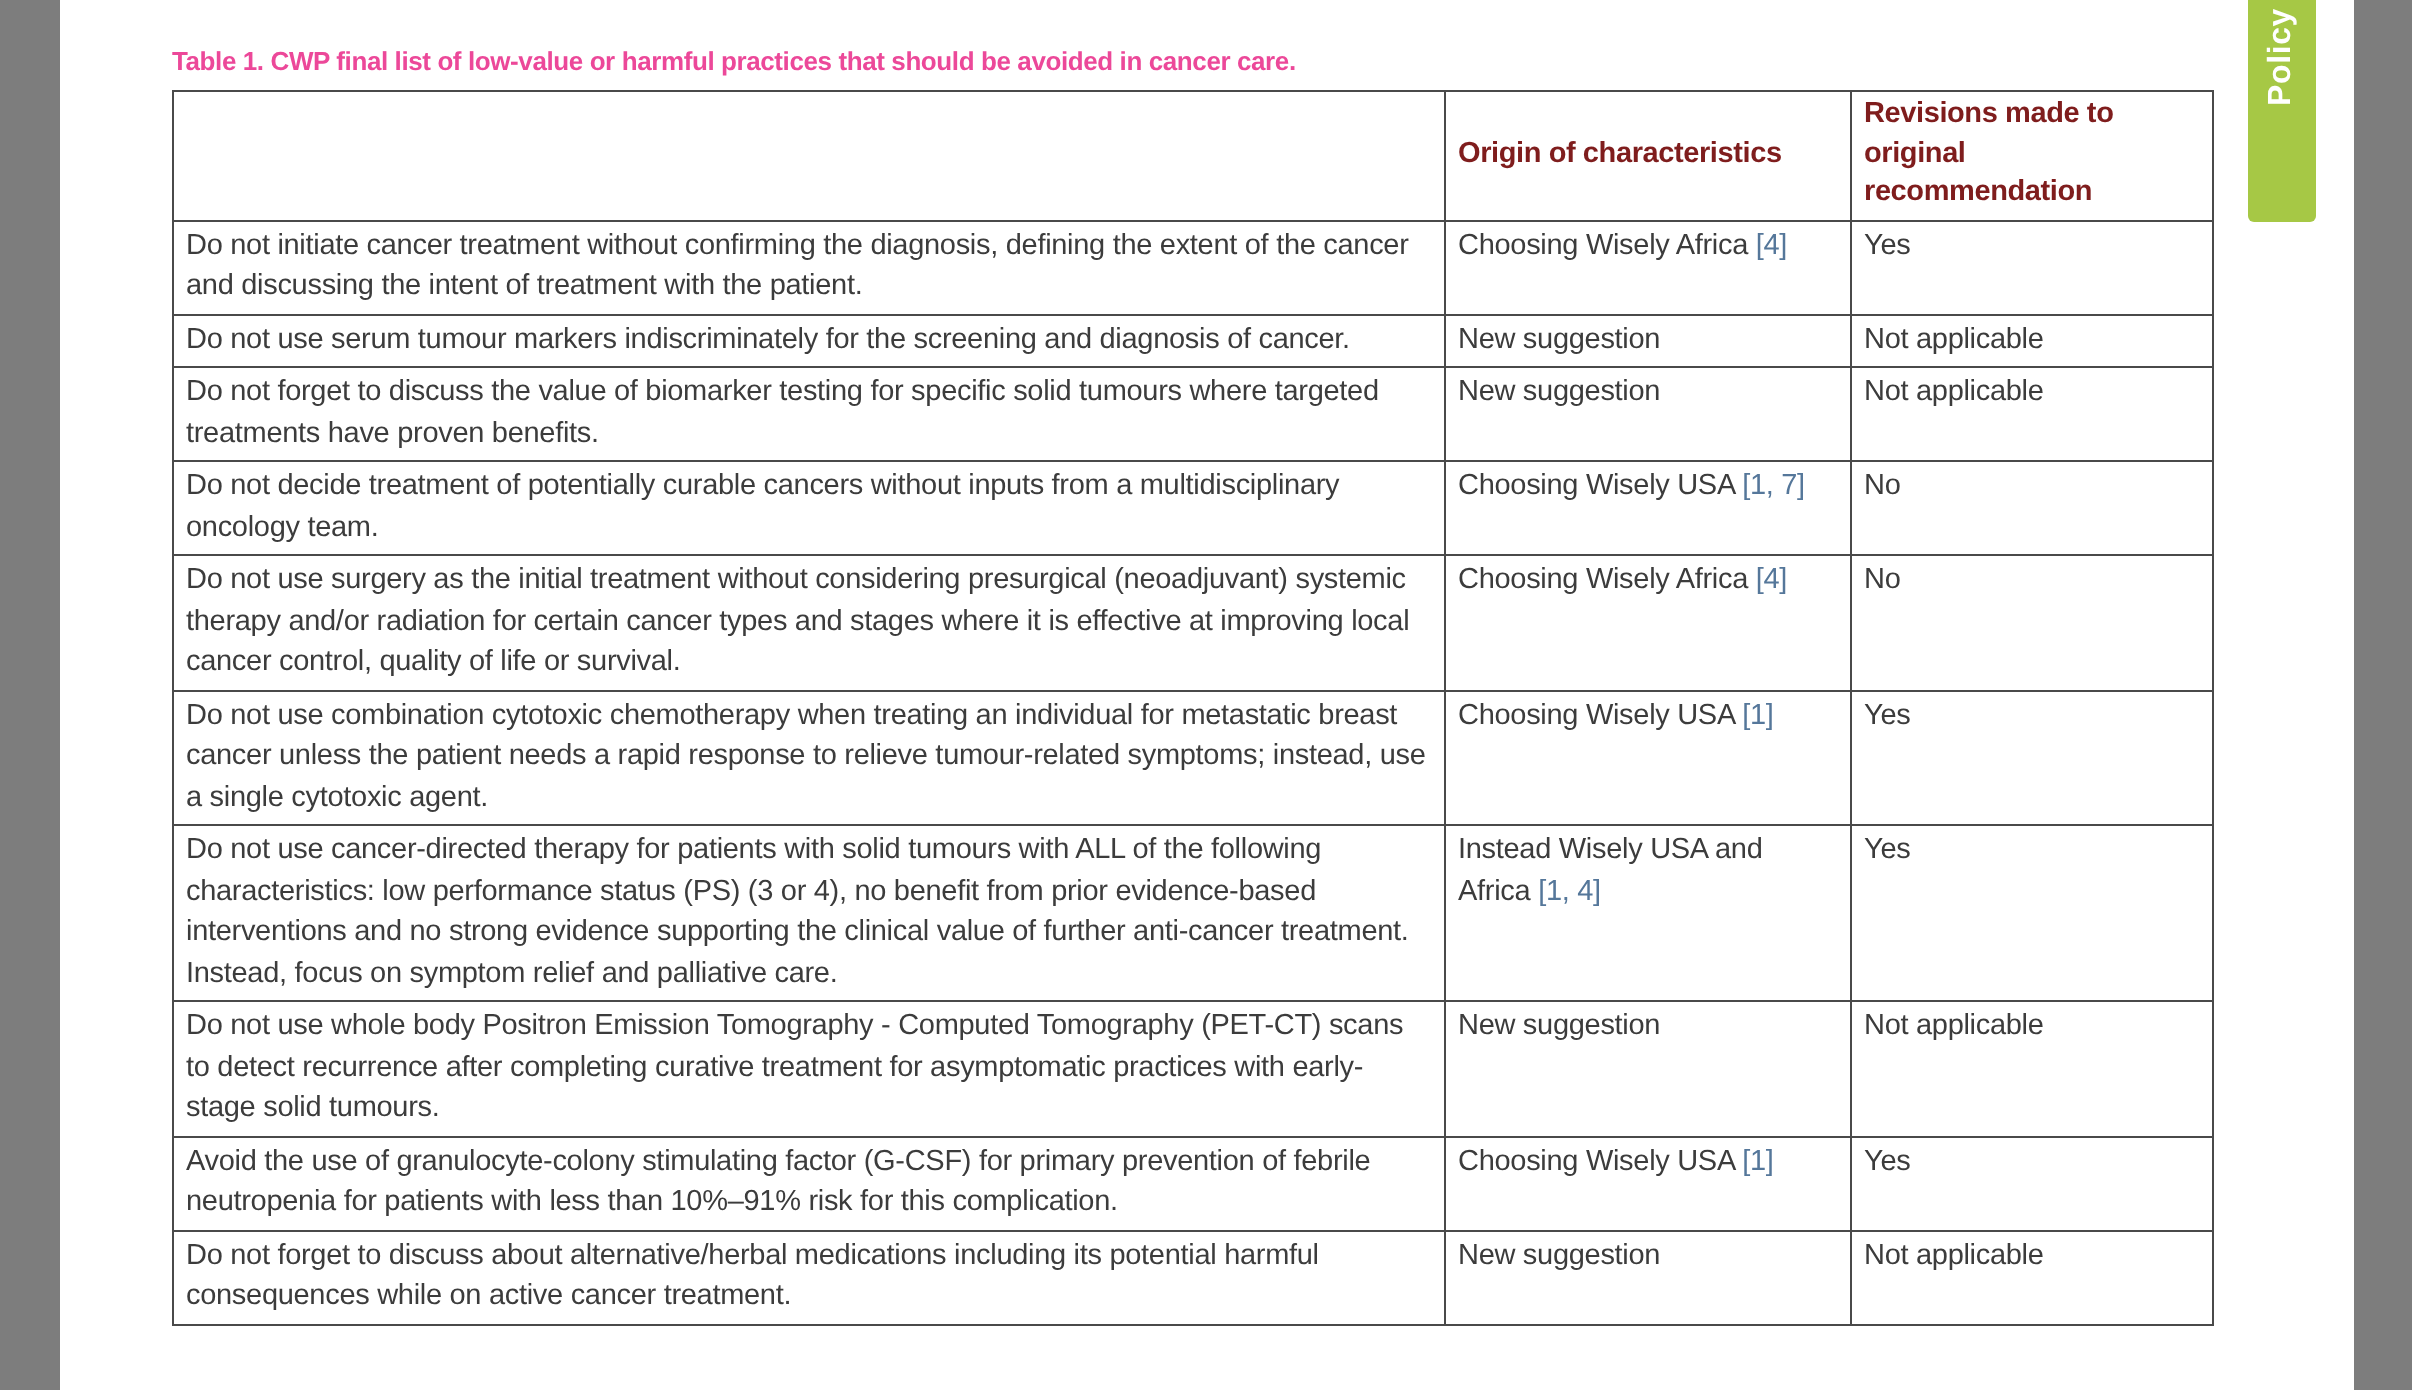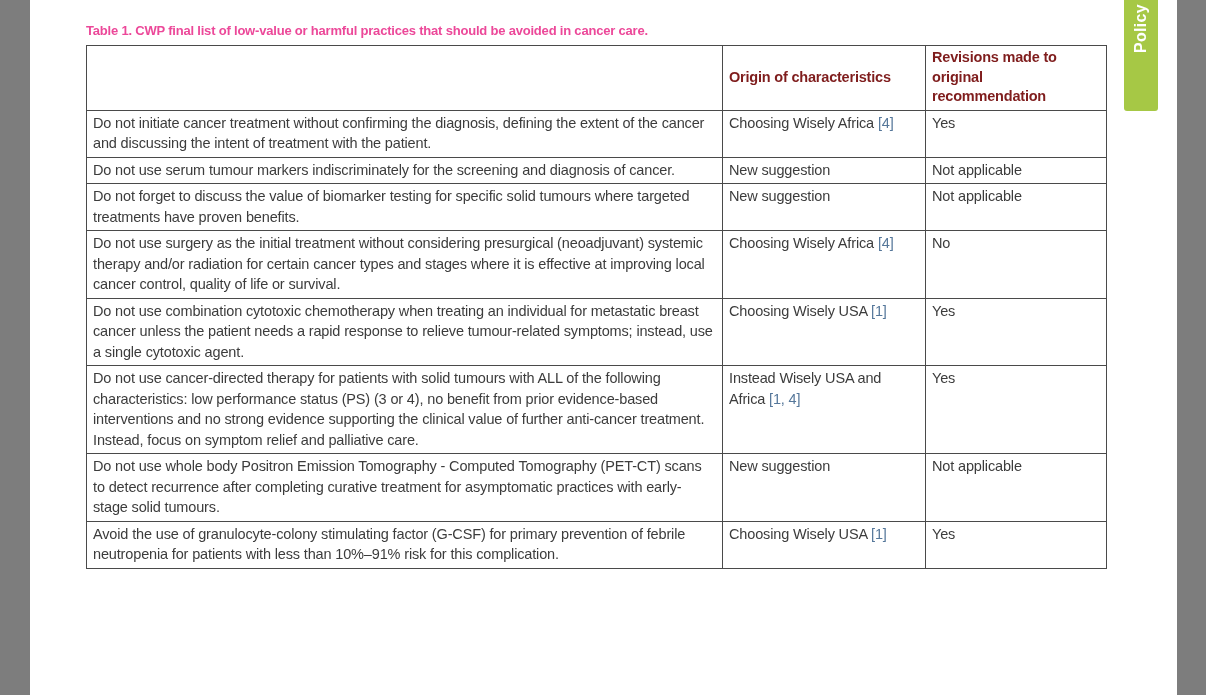--- a/index.html
+++ b/index.html
@@ -130,20 +130,25 @@
         <td>Do not use serum tumour markers indiscriminately for the screening and diagnosis of cancer.</td>
         <td><span>New suggestion</span></td>
         <td>Not applicable</td>
       </tr>
       <tr>
         <td>Do not forget to discuss the value of biomarker testing for specific solid tumours where targeted treatments have proven benefits.</td>
         <td><span>New suggestion</span></td>
         <td>Not applicable</td>
       </tr>
       <tr>
+        <td>Do not decide treatment of potentially curable cancers without inputs from a multidisciplinary oncology team.</td>
+        <td><span>Choosing Wisely USA</span> <span class="cite">[1, 7]</span></td>
+        <td>No</td>
+      </tr>
+      <tr>
         <td>Do not use surgery as the initial treatment without considering presurgical (neoadjuvant) systemic therapy and/or radiation for certain cancer types and stages where it is effective at improving local cancer control, quality of life or survival.</td>
         <td><span>Choosing Wisely Africa</span> <span class="cite">[4]</span></td>
         <td>No</td>
       </tr>
       <tr>
         <td>Do not use combination cytotoxic chemotherapy when treating an individual for metastatic breast cancer unless the patient needs a rapid response to relieve tumour-related symptoms; instead, use a single cytotoxic agent.</td>
         <td><span>Choosing Wisely USA</span> <span class="cite">[1]</span></td>
         <td>Yes</td>
       </tr>
       <tr>
@@ -154,14 +159,19 @@
       <tr>
         <td>Do not use whole body Positron Emission Tomography - Computed Tomography (PET-CT) scans to detect recurrence after completing curative treatment for asymptomatic practices with early-stage solid tumours.</td>
         <td><span>New suggestion</span></td>
         <td>Not applicable</td>
       </tr>
       <tr>
         <td>Avoid the use of granulocyte-colony stimulating factor (G-CSF) for primary prevention of febrile neutropenia for patients with less than 10%–91% risk for this complication.</td>
         <td><span>Choosing Wisely USA</span> <span class="cite">[1]</span></td>
         <td>Yes</td>
       </tr>
+      <tr>
+        <td>Do not forget to discuss about alternative/herbal medications including its potential harmful consequences while on active cancer treatment.</td>
+        <td><span>New suggestion</span></td>
+        <td>Not applicable</td>
+      </tr>
     </tbody>
 </table>
 
 </body></html>

